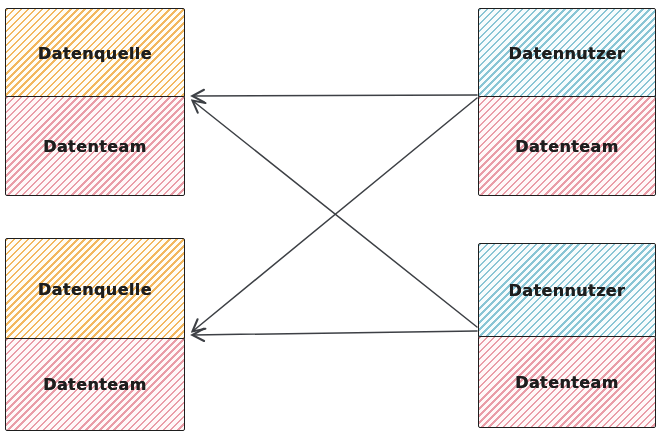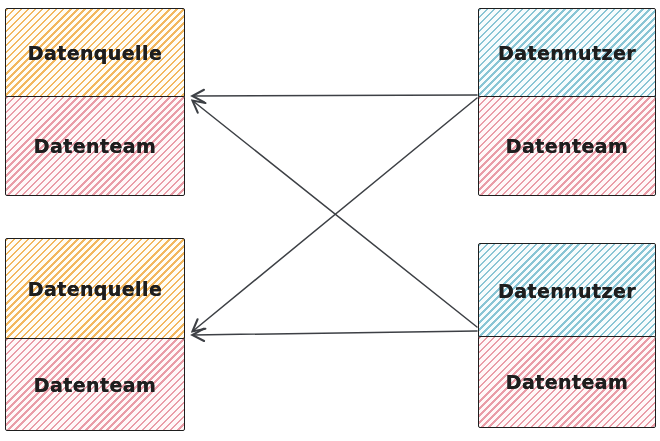--- a/index.html
+++ b/index.html
@@ -10,21 +10,21 @@
     overflow:hidden;
     font-family:"DejaVu Sans", sans-serif;
   }
   .box{position:absolute;}
   .section{
     box-sizing:border-box;
     border:1.7px solid #1e1e1e;
     border-radius:2px;
     display:flex;align-items:center;justify-content:center;
     font-weight:bold;
-    font-size:19px;
+    font-size:16px;
     letter-spacing:0.4px;
     color:#1e1e1e;
     text-shadow:0 0 0.4px #1e1e1e;
   }
   .section + .section{margin-top:-1.7px;}
   
   .fill-source{
     background-color:#fffdf6;
     background-image:repeating-linear-gradient(135deg,
       rgba(240,166,57,0.80) 0px, rgba(240,166,57,0.80) 1.7px,

